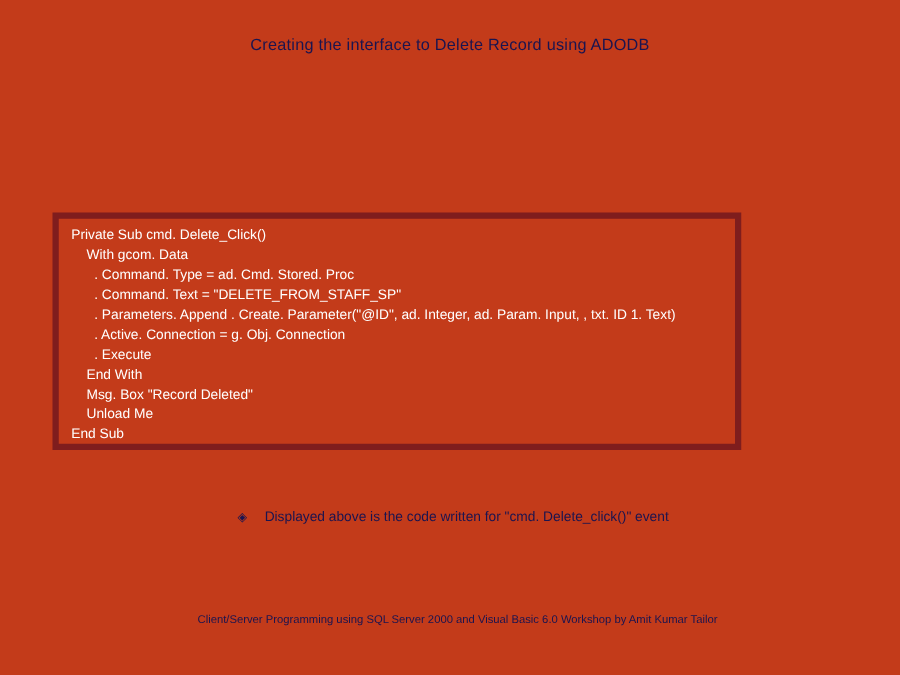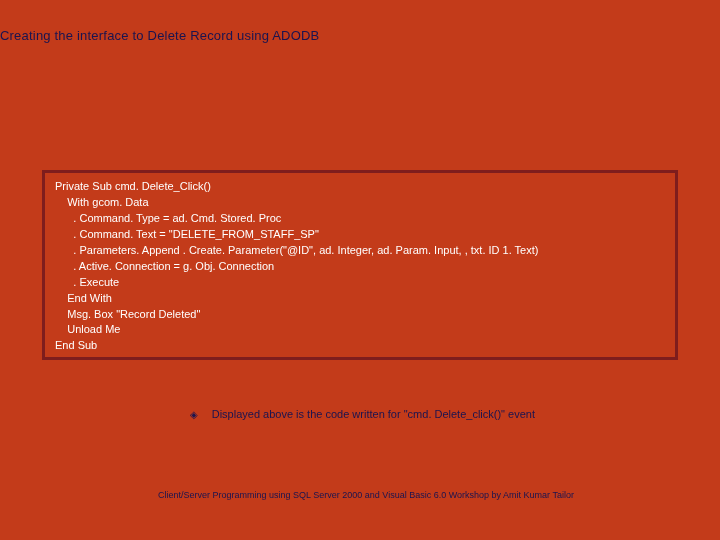--- a/index.html
+++ b/index.html
@@ -3,34 +3,34 @@
 <meta charset="utf-8">
 <style>
   * { margin: 0; padding: 0; box-sizing: border-box; }
   html, body { width: 720px; height: 540px; overflow: hidden; }
   body {
     background: #c33b1a;
     font-family: Tahoma, Verdana, sans-serif;
     position: relative;
   }
   .title {
-    text-align: left;
+    text-align: center;
     color: #1a1450;
     font-size: 13px;
     font-weight: normal;
     padding-top: 28px;
     letter-spacing: 0.2px;
   }
   .code-box {
     position: absolute;
     left: 42px;
     top: 170px;
-    width: 636px;
+    width: 551px;
     height: 190px;
-    border: 3px solid #7f1d1d;
+    border: 5px solid #7f1d1d;
     background: transparent;
     padding: 6px 10px;
     color: #ffffff;
     font-family: Arial, sans-serif;
     font-size: 11px;
     line-height: 1.45;
     white-space: pre;
   }
   .caption-row {
     position: absolute;

